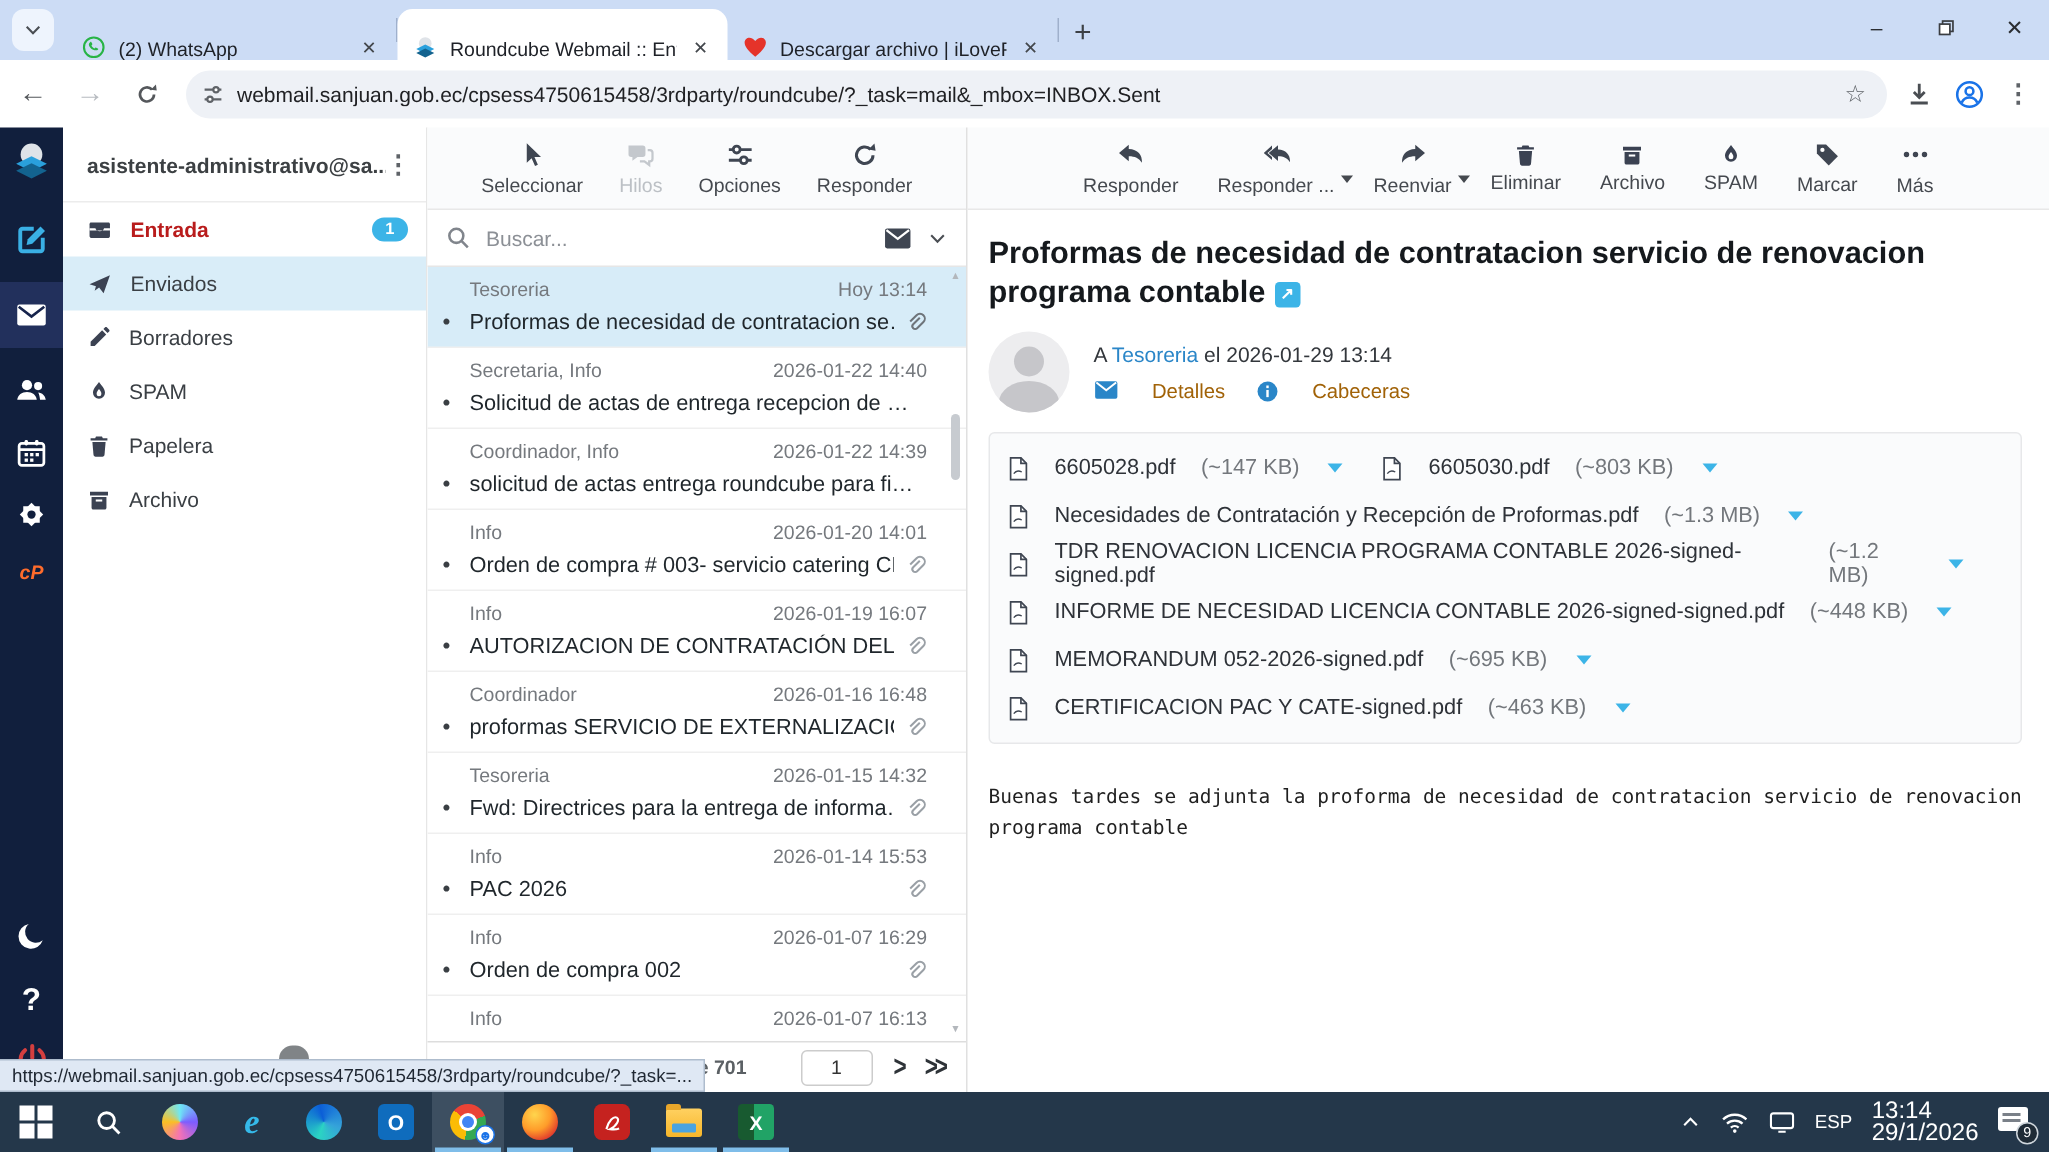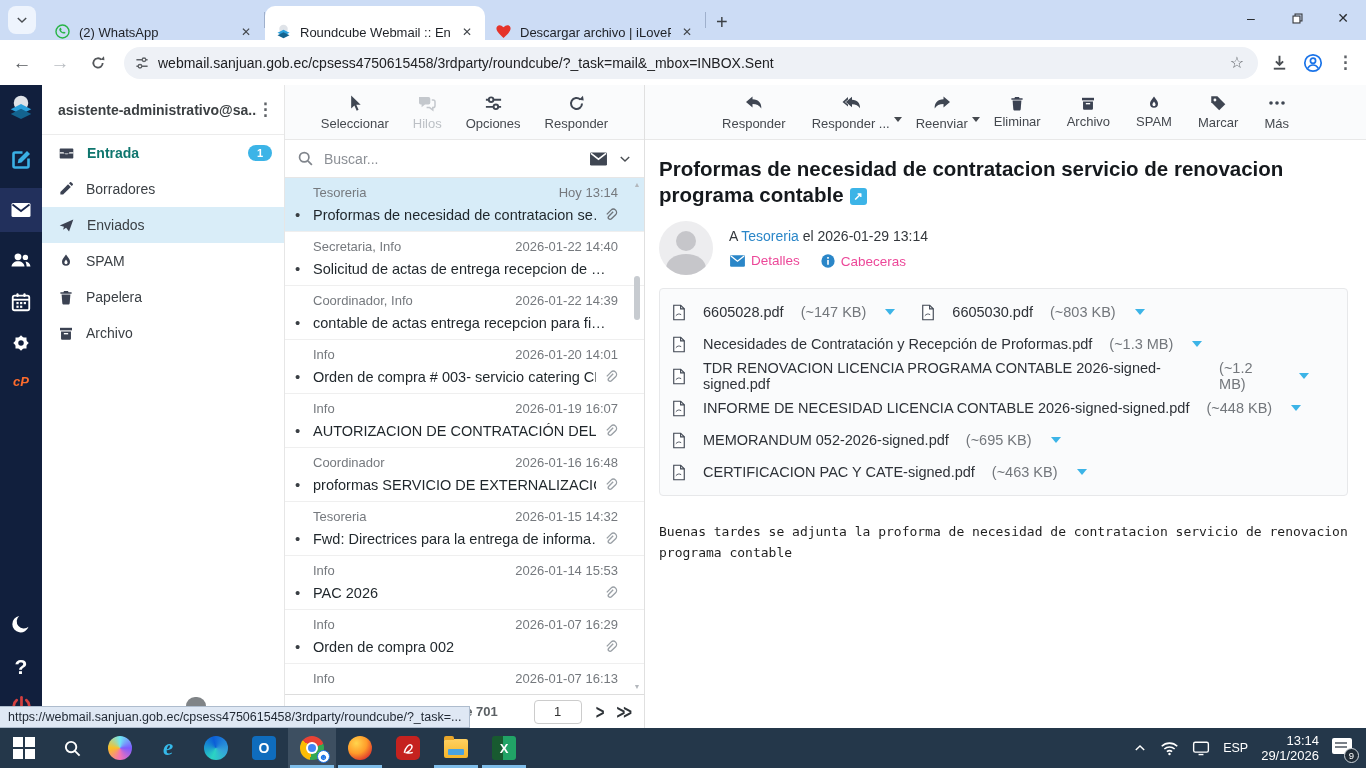--- a/index.html
+++ b/index.html
@@ -40,21 +40,21 @@
   .rail-bottom { margin-top:auto; display:flex; flex-direction:column; align-items:center; gap:15px; padding-bottom:6px; }
   .help-q { color:#fff; font-size:21px; font-weight:bold; }
 
   
   .folders { width:243px; background:#fff; flex:none; display:flex; flex-direction:column; border-right:1px solid #e6e6e6; }
   .acct { height:50px; display:flex; align-items:center; padding:0 10px 0 16px; border-bottom:1px solid #ececec; }
   .acct .name { flex:1; font-size:14px; color:#3c4043; font-weight:bold; white-space:nowrap; overflow:hidden; }
   .frow { height:36px; display:flex; align-items:center; gap:12px; padding:0 12px 0 16px; color:#3a3f44; }
   .frow.sel { background:#d9edf8; }
   .flabel { font-size:14px; flex:1; }
-  .flabel.b { font-weight:bold; color:#0f766e; }
+  .flabel.b { font-weight:bold; color:#b91c1c; }
   .badge { background:#3cb4e7; color:#fff; font-size:11px; font-weight:bold; border-radius:9px; padding:2px 9px; }
 
   
   .listcol { width:360px; flex:none; display:flex; flex-direction:column; border-right:1px solid #e0e0e0; background:#fff; position:relative; }
   .toolbar { height:55px; background:#fafbfc; border-bottom:1px solid #e8e8e8; display:flex; align-items:center; justify-content:center; gap:24px; flex:none; }
   .tbtn { display:flex; flex-direction:column; align-items:center; gap:3px; color:#45494f; font-size:13px; position:relative; }
   .tbtn.dis { color:#bcc0c5; }
   .caret-dark { position:absolute; right:-12px; bottom:9px; width:0; height:0; border-left:4px solid transparent; border-right:4px solid transparent; border-top:5px solid #45494f; }
   .searchbar { height:38px; border-bottom:1px solid #e6e6e6; display:flex; align-items:center; padding:0 12px; gap:10px; flex:none; }
   .searchbar input { flex:1; border:none; outline:none; font-size:14px; color:#333; font-family:"Liberation Sans",sans-serif; }
@@ -81,21 +81,21 @@
   .viewbody { flex:1; padding:16px 18px 0 14px; overflow:hidden; }
   .subject { font-size:20.5px; font-weight:bold; color:#15191d; line-height:26px; max-width:660px; }
   .extlink { display:inline-flex; width:17px; height:17px; background:#3cb4e7; border-radius:3px; color:#fff; font-size:11px; align-items:center; justify-content:center; vertical-align:2px; margin-left:6px; }
   .metarow { display:flex; gap:16px; margin-top:13px; align-items:center; }
   .avatar { width:54px; height:54px; border-radius:50%; background:#ededef; overflow:hidden; position:relative; flex:none; }
   .avatar .head { position:absolute; left:17px; top:10px; width:20px; height:20px; border-radius:50%; background:#c6c6ca; }
   .avatar .shoulders { position:absolute; left:7px; top:33px; width:40px; height:28px; border-radius:50% 50% 0 0; background:#c6c6ca; }
   .meta1 { font-size:14px; color:#33373c; }
   .meta1 a { color:#2a86c8; text-decoration:none; }
   .meta2 { display:flex; gap:20px; margin-top:9px; align-items:center; }
-  .metalink { display:flex; gap:5px; align-items:flex-end; color:#ec4899; font-size:13.5px; }
+  .metalink { display:flex; gap:22px; align-items:flex-start; color:#a16207; font-size:13.5px; }
   .attpanel { margin-top:13px; border:1px solid #e7e8ea; background:#fafbfc; border-radius:4px; padding:7px 12px; max-width:694px; }
   .attchip { display:inline-flex; align-items:center; gap:17px; margin:3px 26px 3px 0; height:26px; }
   .attname { font-size:14.5px; color:#2e3238; }
   .attsize { font-size:14.5px; color:#73777c; }
   .caret-blue { width:0; height:0; border-left:5px solid transparent; border-right:5px solid transparent; border-top:6px solid #3cb4e7; margin-left:2px; }
   .mailbody { margin-top:25px; font-family:"DejaVu Sans Mono",monospace; font-size:13px; line-height:21px; color:#1f1f1f; }
 
   
   .peek { position:absolute; left:186px; top:697px; width:20px; height:18px; border-radius:10px; background:#808487; z-index:40; }
   .statusbar { position:absolute; left:0; top:706px; height:22px; width:470px; background:#dfe8f4; border:1px solid #aebccd; border-left:none; display:flex; align-items:center; padding:0 8px; font-size:12.5px; color:#1f2732; z-index:50; white-space:nowrap; overflow:hidden; }
@@ -117,21 +117,21 @@
   .chrome::after { content:""; position:absolute; left:8px; top:8px; width:8px; height:8px; border-radius:50%; background:#4285f4; }
   .chrome-badge { position:absolute; right:6px; bottom:5px; width:13px; height:13px; border-radius:50%; background:#fff; border:1px solid #1a73e8; color:#1a73e8; font-size:9px; display:flex; align-items:center; justify-content:center; }
   .firefox { background:radial-gradient(circle at 35% 30%,#ffd54d,#ff9c2a 45%,#e3442c 75%,#b5007f); }
   .acrobat { width:24px; height:24px; border-radius:5px; background:#c5221f; display:flex; align-items:center; justify-content:center; }
   .folder-ic { width:24px; height:19px; border-radius:2px; background:linear-gradient(#ffd161,#f7b62a); position:relative; }
   .folder-ic::before { content:""; position:absolute; left:0; top:-3px; width:10px; height:4px; border-radius:2px 2px 0 0; background:#e8a62a; }
   .folder-ic::after { content:""; position:absolute; left:4px; bottom:3px; right:4px; height:6px; background:#4aa3e0; border-radius:1px; }
   .excel { width:24px; height:24px; border-radius:3px; background:linear-gradient(90deg,#185a30 0 45%,#21a366 45%); color:#fff; font-weight:bold; font-size:13px; display:flex; align-items:center; justify-content:center; }
   .tray { margin-left:auto; display:flex; align-items:center; gap:13px; padding-right:10px; color:#fff; }
   .esp { font-size:12.5px; }
-  .clock { text-align:right; font-size:13px; line-height:15px; }
+  .clock { font-size:16px; line-height:15px; }
   .notif { position:relative; width:24px; height:24px; }
   .notif .bubble { position:absolute; left:0; top:2px; width:20px; height:16px; background:#fff; border-radius:2px; }
   .notif .bubble::before { content:""; position:absolute; left:3px; top:4px; width:12px; height:2px; background:#7a8088; box-shadow:0 4px 0 #7a8088; }
   .notif .nbadge { position:absolute; right:-3px; bottom:-3px; width:15px; height:15px; border-radius:50%; background:#1f2b36; border:1.5px solid #cfd6dc; color:#fff; font-size:9.5px; display:flex; align-items:center; justify-content:center; }
 </style>
 </head>
 <body>
 
 <div class="tabstrip">
   <div class="tabsearch">
@@ -308,36 +308,36 @@
         <div class="frow">
           <i class="ic">
             <svg width="17" height="17" viewBox="0 0 20 20">
               <path d="M3.2 4h13.6c.7 0 1.2.5 1.2 1.2v9.6c0 .7-.5 1.2-1.2 1.2H3.2c-.7 0-1.2-.5-1.2-1.2V5.2C2 4.5 2.5 4 3.2 4z" fill="#3b4252"></path>
               <path d="M2 8.4h4.6c.3 1.5 1.7 2.4 3.4 2.4s3.1-.9 3.4-2.4H18v1.7H2z" fill="#fff"></path>
             </svg>
           </i>
           <span class="flabel b">Entrada</span>
           <span class="badge">1</span>
         </div>
+        <div class="frow sel">
+          <i class="ic">
+            <svg width="17" height="17" viewBox="0 0 20 20">
+              <path d="M2 10L18 3l-5 14-3.5-4.5L6 15l1-3.5z" fill="#3b4252"></path>
+            </svg>
+          </i>
+          <span class="flabel">Enviados</span>
+        </div>
         <div class="frow">
           <i class="ic">
             <svg width="16" height="16" viewBox="0 0 20 20" fill="#3b4252">
               <path d="M3 13.6L12.6 4l3.4 3.4L6.4 17H3z"></path>
               <path d="M13.7 2.9l1.4-1.4c.4-.4 1-.4 1.4 0l2 2c.4.4.4 1 0 1.4l-1.4 1.4z"></path>
             </svg>
           </i>
           <span class="flabel">Borradores</span>
-        </div>
-        <div class="frow sel">
-          <i class="ic">
-            <svg width="17" height="17" viewBox="0 0 20 20">
-              <path d="M2 10L18 3l-5 14-3.5-4.5L6 15l1-3.5z" fill="#3b4252"></path>
-            </svg>
-          </i>
-          <span class="flabel">Enviados</span>
         </div>
         <div class="frow">
           <i class="ic">
             <svg width="16" height="16" viewBox="0 0 20 20">
               <path d="M10 2C7 6 5 8 5 11a5 5 0 0 0 10 0c0-3-2-5-5-9z" fill="#3b4252"></path>
               <path d="M10 8c-1.2 1.6-2 2.6-2 4a2 2 0 0 0 4 0c0-1.4-.8-2.4-2-4z" fill="#fff"></path>
             </svg>
           </i>
           <span class="flabel">SPAM</span>
         </div>
@@ -448,21 +448,21 @@
             <span class="msubj">Solicitud de actas de entrega recepcion de …</span>
           </div>
         </div>
         <div class="mrow">
           <div class="m1">
             <span class="msender">Coordinador, Info</span>
             <span class="mdate">2026-01-22 14:39</span>
           </div>
           <div class="m2">
             <span class="mdot">•</span>
-            <span class="msubj">contable de actas entrega recepcion para fi…</span>
+            <span class="msubj">solicitud de actas entrega roundcube para fi…</span>
           </div>
         </div>
         <div class="mrow">
           <div class="m1">
             <span class="msender">Info</span>
             <span class="mdate">2026-01-20 14:01</span>
           </div>
           <div class="m2">
             <span class="mdot">•</span>
             <span class="msubj">Orden de compra # 003- servicio catering CDI</span>

